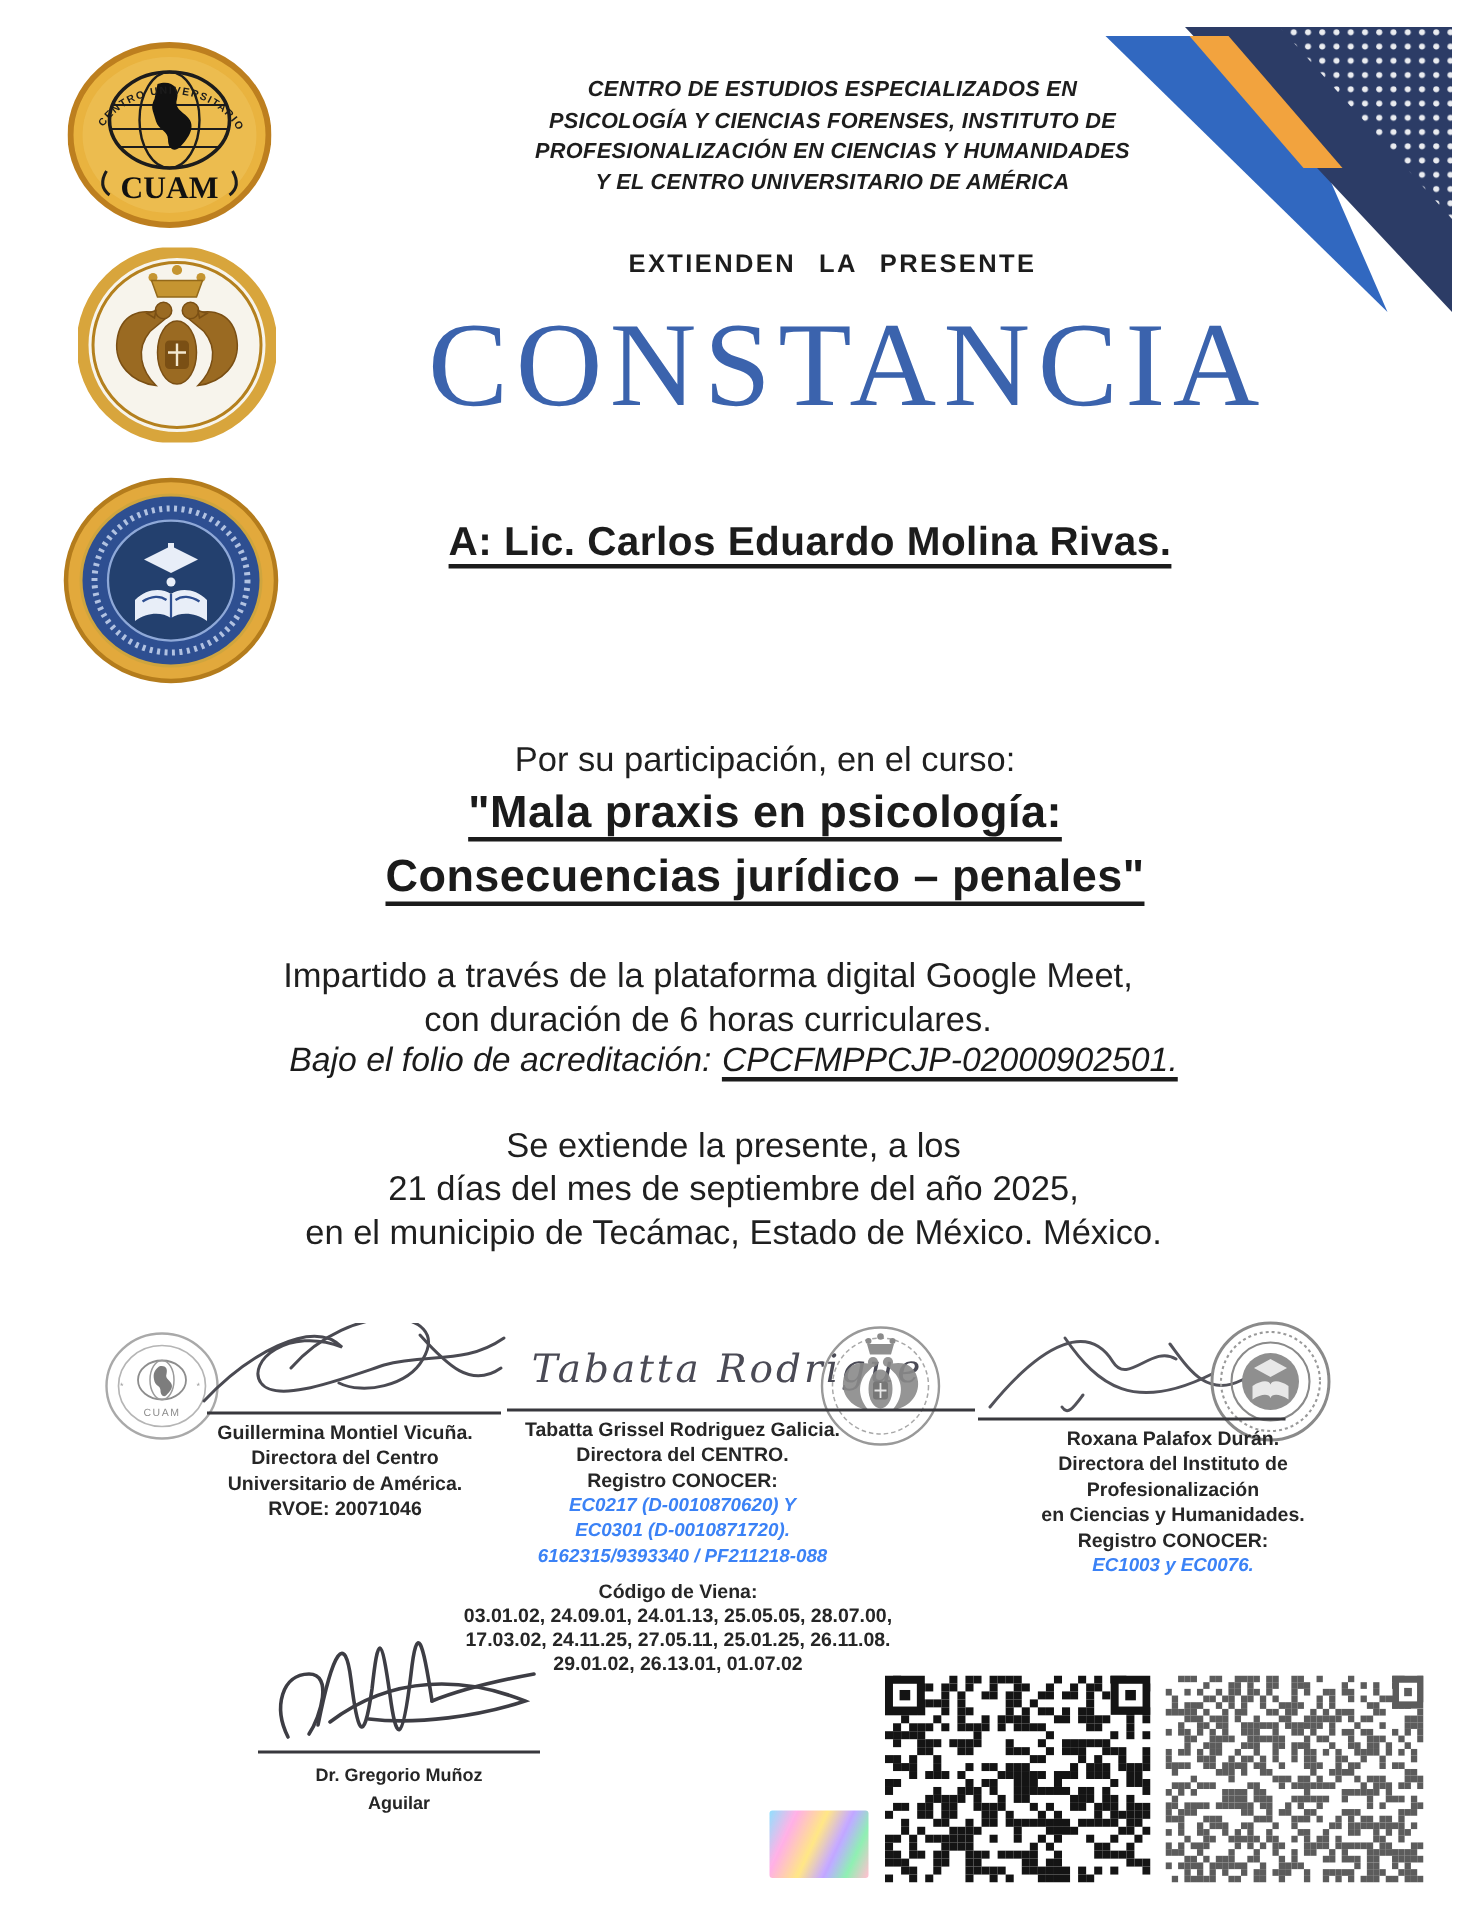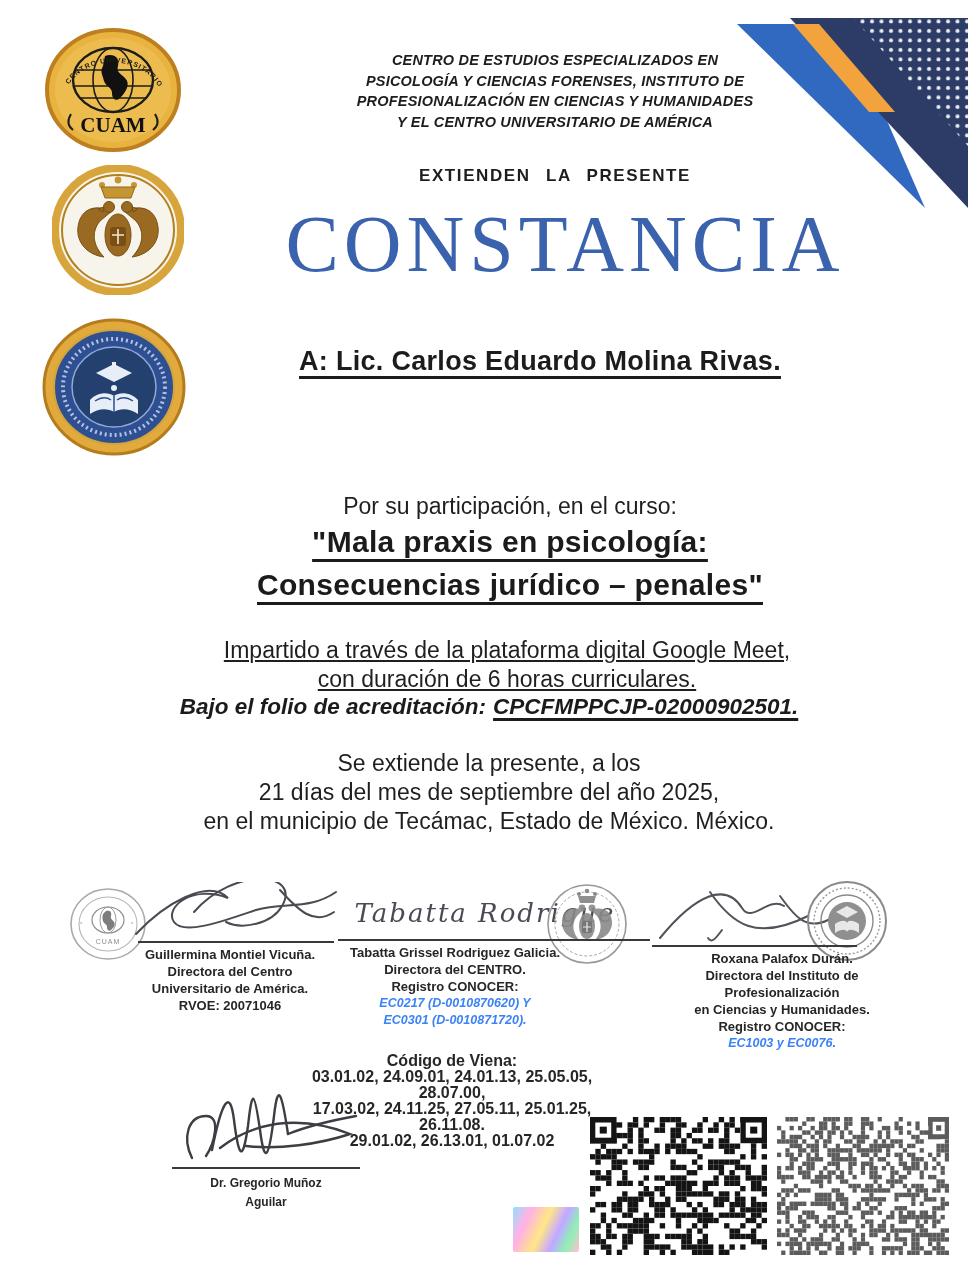--- a/index.html
+++ b/index.html
@@ -8,25 +8,25 @@
   .abs{position:absolute;}
   .ctr{text-align:center;}
   .hdr-issuer{font-weight:bold;font-style:italic;font-size:14.5px;line-height:20.5px;letter-spacing:.2px;color:#1d1d1d;}
   .ext-line{font-weight:bold;font-size:17px;letter-spacing:1.6px;word-spacing:9px;color:#1d1d1d;}
   .main-title{font-family:"Liberation Serif","DejaVu Serif",serif;font-size:80px;letter-spacing:5px;color:#3b63ad;line-height:88px;}
   .recipient{font-weight:bold;font-size:27px;letter-spacing:.3px;color:#1c1c1c;
              text-decoration:underline;text-decoration-thickness:3px;text-underline-offset:6px;}
   .body-23{font-size:23px;line-height:29px;color:#1f1f1f;}
   .course-t{font-weight:bold;font-size:30px;letter-spacing:.3px;color:#1b1b1b;
             text-decoration:underline;text-decoration-thickness:3px;text-underline-offset:7px;line-height:40px;}
-  .folio{font-size:22.5px;font-weight:bold;font-style:italic;color:#1b1b1b;}
+  .folio{font-size:22.5px;font-weight:normal;font-style:italic;color:#1b1b1b;}
   .folio .und{text-decoration:underline;text-decoration-thickness:2.5px;text-underline-offset:4px;margin-left:7px;}
   .sig-name{font-weight:bold;font-size:13px;line-height:17px;color:#262626;}
   .sig-extra{font-weight:bold;font-style:italic;font-size:12.5px;line-height:17px;color:#3b82f6;}
-  .vienna{font-weight:bold;font-size:16px;line-height:16px;color:#262626;}
+  .vienna{font-weight:bold;font-size:13px;line-height:16px;color:#262626;}
   .script-sig{font-family:"DejaVu Serif",serif;font-style:italic;font-size:26px;color:#4a4a55;letter-spacing:2px;}
   .sigline{position:absolute;height:2px;background:#38383d;}
   .bottom-name{font-weight:bold;font-size:12px;line-height:19px;color:#262626;}
   .holo{position:absolute;left:513px;top:1207px;width:66px;height:45px;border-radius:2px;
         background:linear-gradient(115deg,#8fd7f2 0%,#f6a9d9 22%,#fbe38b 45%,#b49bf5 65%,#8fe7b0 82%,#f9b8c9 100%);
         filter:saturate(1.3);opacity:.85;}
   svg{display:block;}
 </style>
 </head>
 <body>
@@ -101,21 +101,21 @@
   </div>
 
   <div class="abs ctr main-title" style="left:170px;top:200px;width:790px;">CONSTANCIA</div>
 
   <div class="abs ctr recipient" style="left:100px;top:346px;width:880px;">A: Lic. Carlos Eduardo Molina Rivas.</div>
 
   <div class="abs ctr body-23" style="left:110px;top:492px;width:800px;">Por su participación, en el curso:</div>
   <div class="abs ctr course-t" style="left:90px;top:522px;width:840px;">"Mala praxis en psicología:</div>
   <div class="abs ctr course-t" style="left:90px;top:565px;width:840px;">Consecuencias jurídico – penales"</div>
 
-  <div class="abs ctr body-23" style="left:107px;top:636px;width:800px;text-decoration:underline;">
+  <div class="abs ctr body-23" style="left:72px;top:636px;width:800px;">
     <div>Impartido a través de la plataforma digital Google Meet,</div>
     <div>con duración de 6 horas curriculares.</div>
   </div>
 
   <div class="abs ctr folio" style="left:49px;top:694px;width:880px;">
     <span>Bajo el folio de acreditación:</span><span class="und">CPCFMPPCJP-02000902501.</span>
   </div>
 
   <div class="abs ctr body-23" style="left:89px;top:749px;width:800px;">
     <div>Se extiende la presente, a los</div>
@@ -166,20 +166,21 @@
     <rect x="37" y="39" width="10" height="12" rx="2" fill="#777"></rect>
     <path d="M42,40 v10 M38,45 h8" stroke="#e8e8e8" stroke-width="1.2"></path>
   </svg>
   <div class="sigline" style="left:338px;top:939px;width:312px;"></div>
   <div class="abs ctr" style="left:300px;top:944px;width:310px;">
     <div class="sig-name">Tabatta Grissel Rodriguez Galicia.</div>
     <div class="sig-name">Directora del CENTRO.</div>
     <div class="sig-name">Registro CONOCER:</div>
     <div class="sig-extra">EC0217 (D-0010870620) Y</div>
     <div class="sig-extra">EC0301 (D-0010871720).</div>
+    <div class="sig-extra">6162315/9393340 / PF211218-088</div>
   </div>
 
   <svg class="abs" style="left:652px;top:880px;" width="212" height="70" viewBox="0 0 212 70">
     <g stroke="#52525a" stroke-width="2" fill="none" stroke-linecap="round">
       <path d="M8,58 C44,14 74,2 90,28 C100,44 116,16 132,26"></path>
       <path d="M58,12 C80,44 104,62 156,36"></path>
       <path d="M128,16 C140,32 152,52 176,40 C188,34 196,30 206,32"></path>
       <path d="M70,50 C64,58 60,64 56,58"></path>
     </g>
   </svg>

